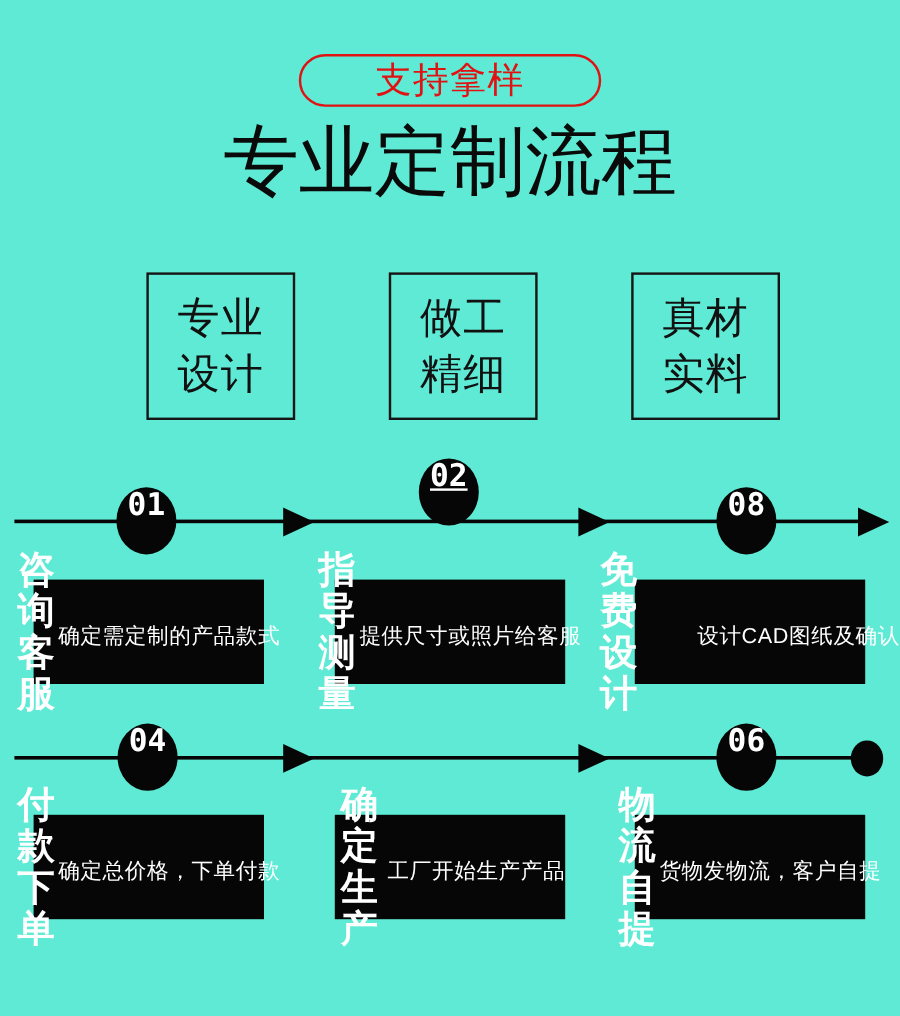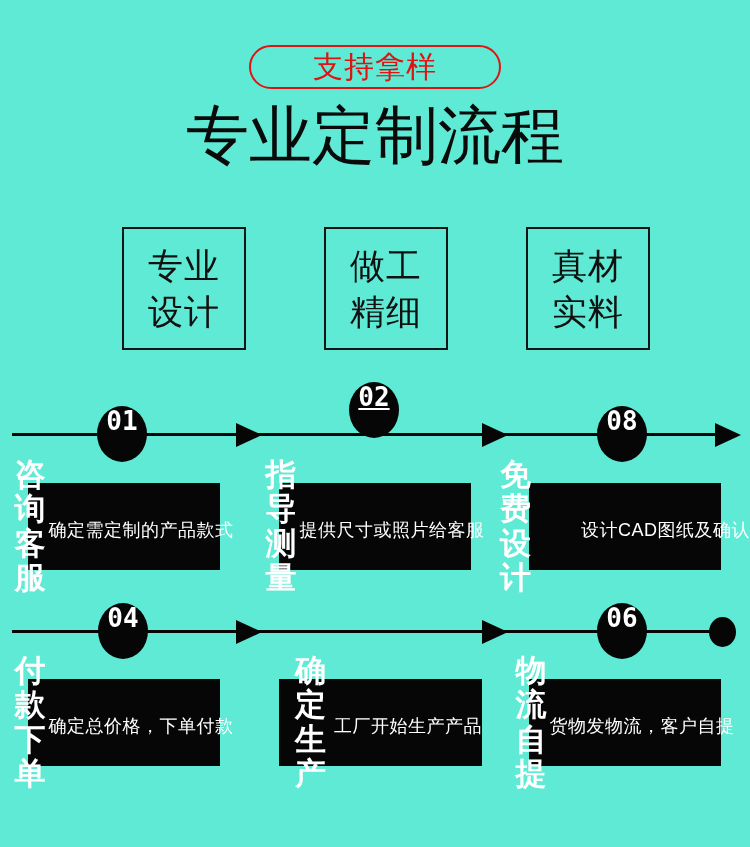--- a/index.html
+++ b/index.html
@@ -148,21 +148,21 @@
 
   
   .r2-line   { left: 12px;  top: 630px; width: 700px; }
   .r2-arrow1 { left: 236px; top: 620px; }
   .r2-arrow2 { left: 482px; top: 620px; }
   .r2-dot    { left: 709px; top: 617px; }
   .r2-c1 { left: 98px;  top: 603px; }
   .r2-c2 { left: 350px; top: 603px; }
   .r2-c3 { left: 597px; top: 603px; }
   .r2-b1 { left: 28px;  top: 679px; }
-  .r2-b2 { left: 279px; top: 679px; padding-left: 11px; }
+  .r2-b2 { left: 279px; top: 679px; }
   .r2-b3 { left: 529px; top: 679px; }
 </style>
 </head>
 <body>
 
 <div class="stage">
 
   <div class="badge">
     <span>支持拿样</span>
   </div>

